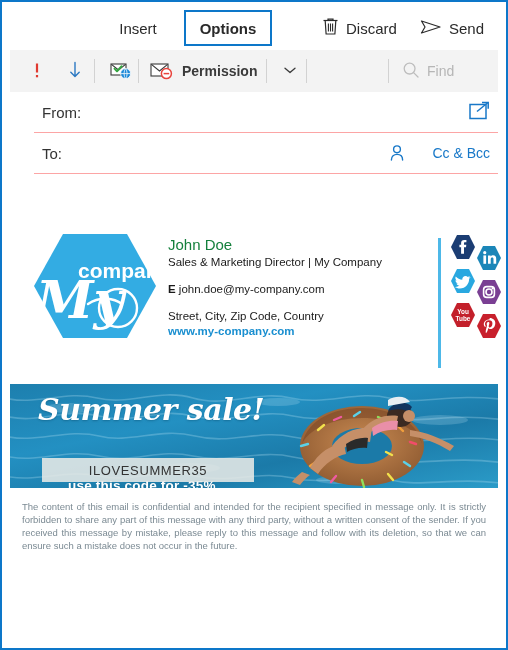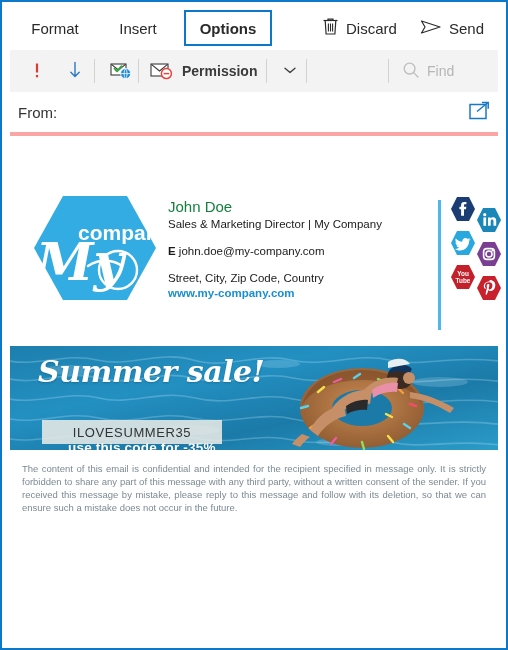--- a/index.html
+++ b/index.html
@@ -28,21 +28,21 @@
   .rb-low{left:58px;}
   .rb-track{left:100px;}
   .rb-perm{left:140px;gap:8px;font-weight:bold;}
   .rb-chev{left:272px;}
   .rb-zoom{left:310px;gap:7px;}
   .rb-find{left:392px;gap:7px;color:#b6b6b6;}
   .vdiv{position:absolute;top:9px;width:1px;height:24px;background:#d2d2d2;}
 
   
   .fields{margin:0 8px;}
-  .frow{position:relative;height:40px;border-bottom:4px solid #fca5a5;display:flex;align-items:center;}
+  .frow{position:relative;height:40px;border-bottom:1px solid #fca5a5;display:flex;align-items:center;margin-left:24px;}
   .flabel{font-size:15px;color:#333;padding-left:8px;}
   .popout{position:absolute;right:6px;top:8px;}
   .person{position:absolute;right:92px;top:11px;}
   .ccbcc{position:absolute;right:8px;top:12px;font-size:14px;color:#1878c8;}
 
   
   .body{position:relative;margin:0 8px;}
 
   
   .sig{position:relative;height:150px;margin-top:54px;}
@@ -60,37 +60,34 @@
   .hexsoc{position:absolute;width:26px;height:26px;}
 
   
   .banner{position:relative;margin-top:6px;height:104px;overflow:hidden;}
   .banner-txt{position:absolute;left:0;top:0;width:270px;height:104px;}
   .ban-title{position:absolute;left:28px;top:8px;font-family:"DejaVu Serif",serif;
              font-style:italic;font-weight:bold;font-size:30px;color:#fff;
              letter-spacing:-0.5px;text-shadow:0 1px 2px rgba(0,60,90,.35);}
   .ban-sub{position:absolute;left:58px;top:50px;font-size:13.5px;font-weight:bold;color:#fff;
            letter-spacing:0.2px;text-shadow:0 1px 2px rgba(0,60,90,.35);margin-top:44px;}
-  .ban-code{position:absolute;left:32px;top:74px;width:180px;height:24px;
+  .ban-code{position:absolute;left:32px;top:74px;width:212px;height:24px;
             background:rgba(231,233,230,.88);display:flex;align-items:center;justify-content:center;
             font-size:13px;color:#333;letter-spacing:0.6px;}
 
   
   .disclaimer{margin:12px 12px 0 12px;font-size:9.5px;line-height:13px;color:#7b8a93;
               text-align:justify;}
 </style>
 </head>
 <body>
 
 <div class="window">
 
   <div class="tabbar">
-    <div class="tab tab-format">
-      <span>Format</span>
-    </div>
     <div class="tab tab-insert">
       <span>Insert</span>
     </div>
     <div class="tab tab-options">
       <span>Options</span>
     </div>
 
     <div class="cmd cmd-discard">
       <span>
         <svg width="17" height="19" viewBox="0 0 17 19">
@@ -192,20 +189,30 @@
       <span class="flabel">From:</span>
       <span class="popout">
         <svg width="24" height="22" viewBox="0 0 24 22">
           <rect x="2" y="4.5" width="16" height="14" fill="none" stroke="#1878c8" stroke-width="1.5"></rect>
           <path d="M9 11.5 20 2.5" stroke="#1878c8" stroke-width="1.5"></path>
           <path d="M14 2.5h6.2v6.2" stroke="#1878c8" stroke-width="1.5" fill="none"></path>
         </svg>
       </span>
     </div>
 
+    <div class="frow">
+      <span class="flabel">To:</span>
+      <span class="person">
+        <svg width="18" height="18" viewBox="0 0 18 18">
+          <circle cx="9" cy="5.3" r="3.4" fill="none" stroke="#1878c8" stroke-width="1.4"></circle>
+          <path d="M3.4 16c0-3.7 2.5-5.6 5.6-5.6s5.6 1.9 5.6 5.6" fill="none" stroke="#1878c8" stroke-width="1.4" stroke-linecap="round"></path>
+        </svg>
+      </span>
+      <span class="ccbcc">Cc &amp; Bcc</span>
+    </div>
 
   </div>
 
   <div class="body">
 
     <div class="sig">
 
       <div class="logo">
         <svg width="126" height="108" viewBox="0 0 126 108">
           <polygon points="31,2 95,2 124,54 95,106 31,106 2,54" fill="#33ace3"></polygon>

